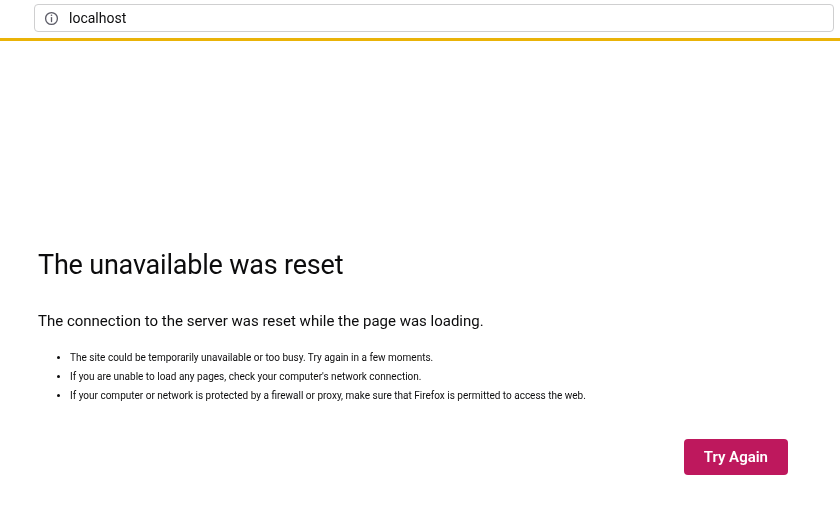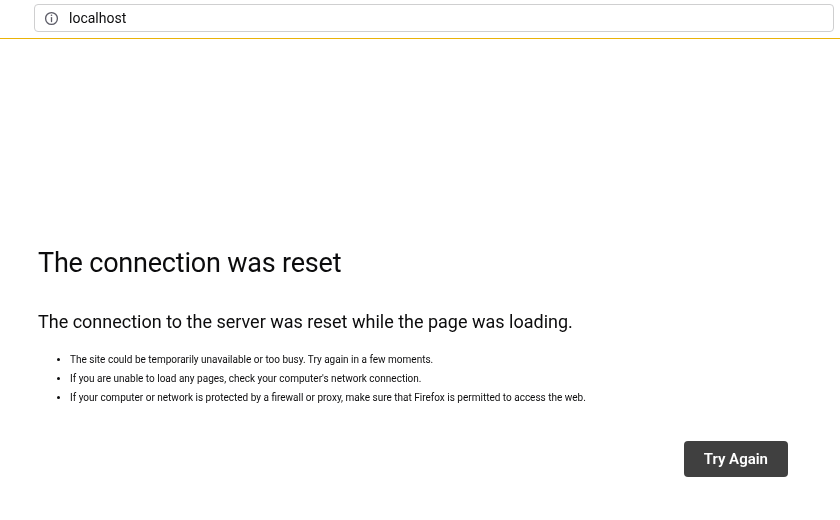--- a/index.html
+++ b/index.html
@@ -5,21 +5,21 @@
     * { margin: 0; padding: 0; box-sizing: border-box; }
     body {
       font-family: -apple-system, BlinkMacSystemFont, "Segoe UI", Roboto, "Helvetica Neue", Arial, sans-serif;
       background: #ffffff;
       width: 840px;
       height: 520px;
       overflow: hidden;
       color: #0c0c0d;
     }
     .address-bar-wrap {
-      border-bottom: 1px solid #eab308;
+      border-bottom: 3px solid #eab308;
       padding: 4px 6px 6px 6px;
       background: #fff;
     }
     .address-bar {
       display: flex;
       align-items: center;
       height: 28px;
       border: 1px solid #cfcfd0;
       border-radius: 4px;
       padding: 0 8px;
@@ -49,21 +49,21 @@
       padding: 0 38px;
     }
     .error-title {
       font-size: 27px;
       font-weight: 400;
       color: #0c0c0d;
       margin-top: 208px;
       letter-spacing: -0.2px;
     }
     .error-subtitle {
-      font-size: 18px;
+      font-size: 15px;
       color: #0c0c0d;
       margin-top: 30px;
       line-height: 1.4;
     }
     .error-list {
       margin-top: 18px;
       padding-left: 32px;
       list-style: disc;
     }
     .error-list li {
@@ -73,21 +73,21 @@
       margin-bottom: 4px;
       padding-right: 6px;
     }
     .button-row {
       display: flex;
       justify-content: flex-end;
       margin-top: 36px;
       padding-right: 14px;
     }
     .try-again {
-      background: #404040;
+      background: #be185d;
       color: #ffffff;
       border: none;
       border-radius: 4px;
       font-size: 15px;
       font-weight: 600;
       padding: 9px 20px;
       cursor: pointer;
       font-family: inherit;
     }
   </style>
@@ -101,21 +101,21 @@
         <circle cx="8" cy="8" r="6.3"></circle>
         <line x1="8" y1="7" x2="8" y2="11.2" stroke-linecap="round"></line>
         <circle cx="8" cy="4.6" r="0.85" fill="#5b5b66" stroke="none"></circle>
       </svg>
     </span>
     <span class="url-text">localhost</span>
   </div>
 </div>
 
 <div class="content">
-  <h1 class="error-title">The connection was reset</h1>
+  <h1 class="error-title">The unavailable was reset</h1>
   <p class="error-subtitle">The connection to the server was reset while the page was loading.</p>
   <ul class="error-list">
     <li>The site could be temporarily unavailable or too busy. Try again in a few moments.</li>
     <li>If you are unable to load any pages, check your computer's network connection.</li>
     <li>If your computer or network is protected by a firewall or proxy, make sure that Firefox is permitted to access the web.</li>
   </ul>
   <div class="button-row">
     <button class="try-again">Try Again</button>
   </div>
 </div>

